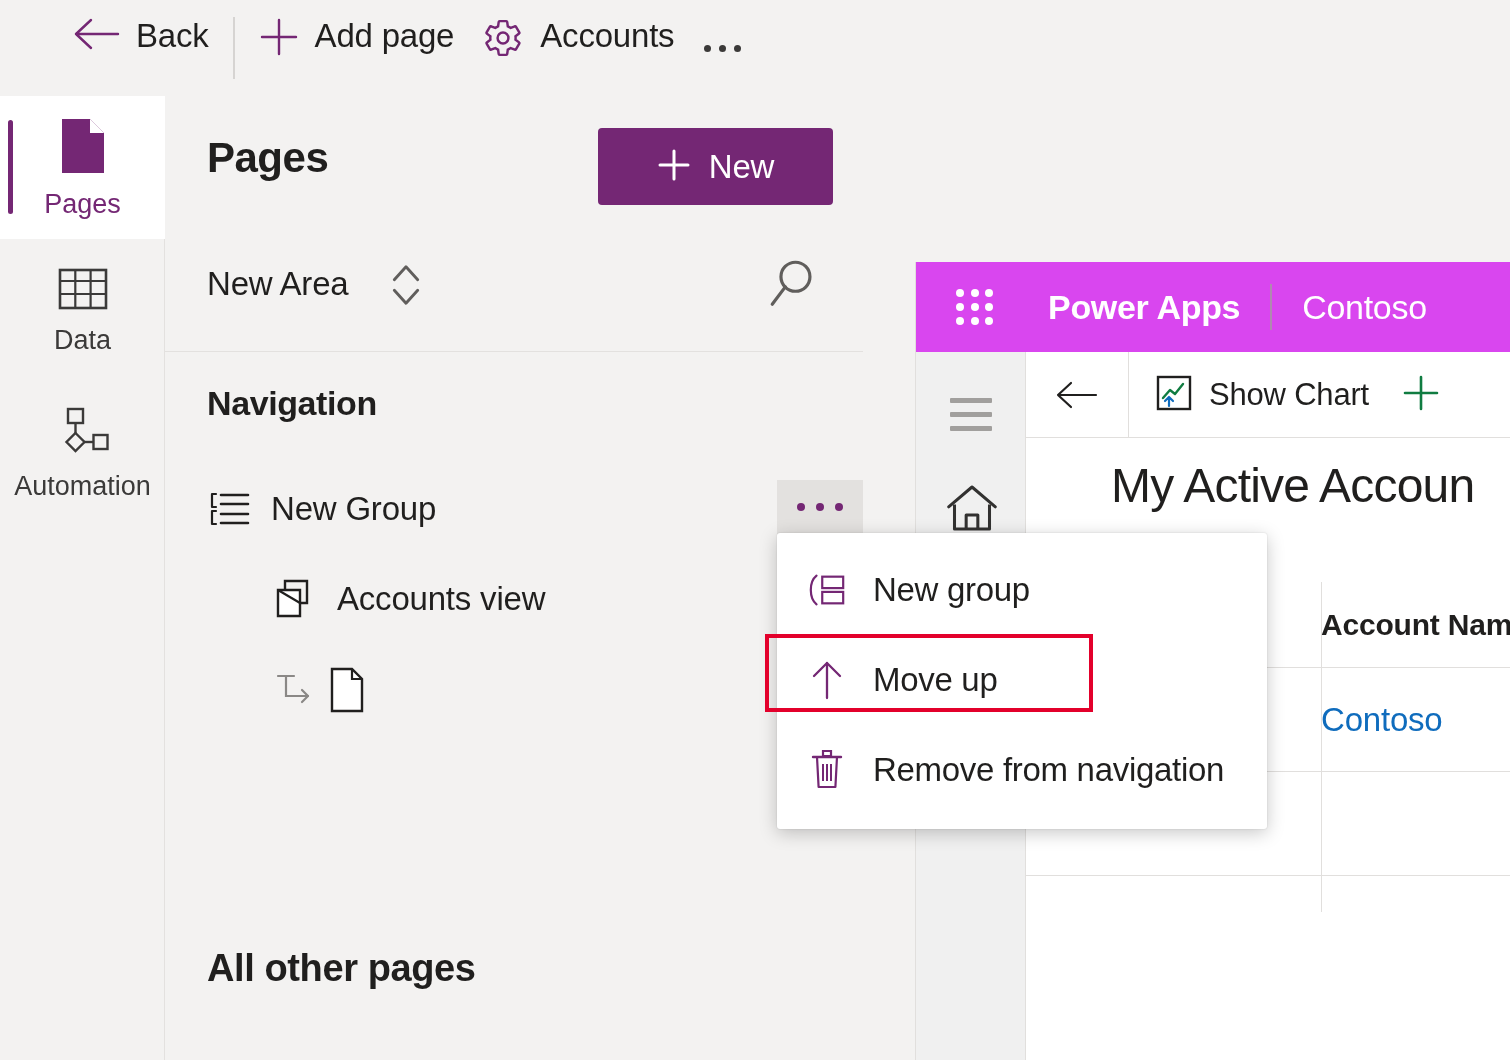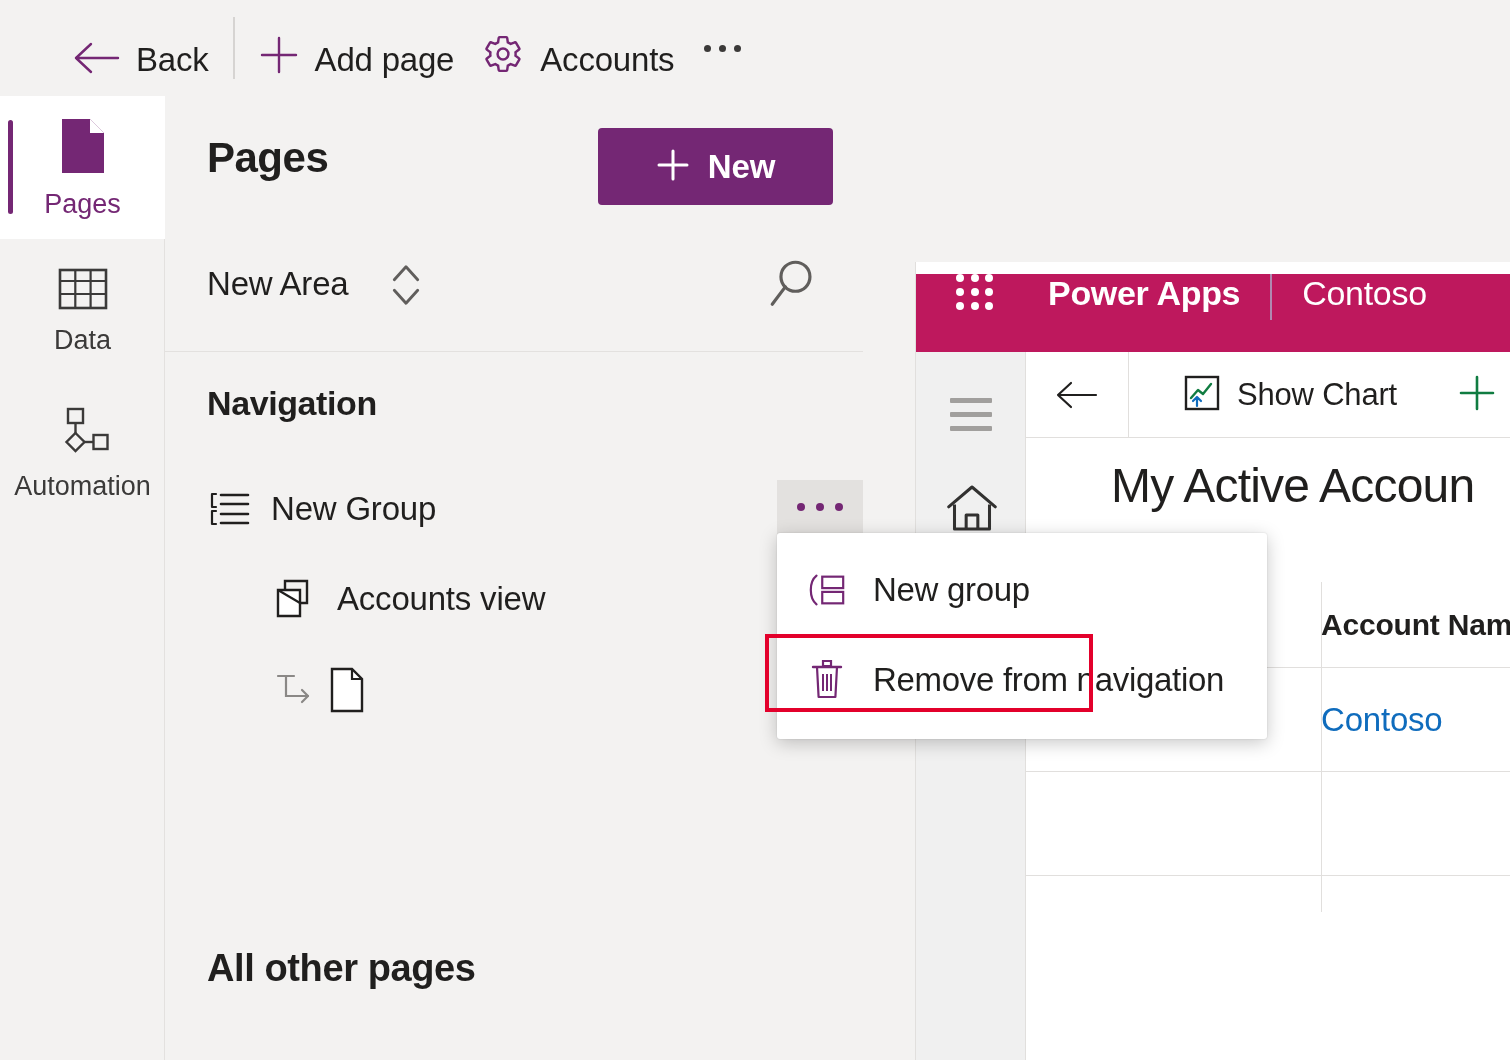--- a/index.html
+++ b/index.html
@@ -20,21 +20,21 @@
   #topbar {
     position: absolute;
     left: 0; top: 0;
     width: 1510px; height: 96px;
     background: #f3f2f1;
     display: flex;
     align-items: center;
   }
   .tb-btn {
     display: flex;
-    align-items: flex-end;
+    align-items: flex-start;
     gap: 16px;
     height: 62px;
     padding: 0 14px;
     cursor: pointer;
     background: transparent;
     border: none;
     font-family: "Liberation Sans", sans-serif;
   }
   .tb-label {
     font-size: 33px;
@@ -131,21 +131,21 @@
     color: #ffffff;
     display: flex;
     align-items: center;
     justify-content: center;
     gap: 18px;
     cursor: pointer;
     font-family: "Liberation Sans", sans-serif;
   }
   #new-button .lbl {
     font-size: 33px;
-    font-weight: bold;
+    font-weight: normal;
     letter-spacing: -0.2px;
   }
 
   #area-row {
     position: relative;
     height: 110px;
     border-bottom: 1px solid #e3e1df;
   }
   #area-name {
     position: absolute;
@@ -238,25 +238,25 @@
   }
   #pv-shell {
     position: absolute;
     left: 53px; top: 164px;
     width: 594px; height: 798px;
     background: #ffffff;
     box-shadow: -1px 0 0 #e1dfdd;
   }
   #pv-topbar {
     position: absolute;
-    left: 0; top: 12px;
+    left: 0; top: 0;
     width: 594px; height: 90px;
-    background: #be185d;
-    display: flex;
-    align-items: flex-start;
+    background: #d946ef;
+    display: flex;
+    align-items: center;
   }
   #waffle {
     width: 38px;
     margin-left: 40px;
     display: grid;
     grid-template-columns: repeat(3, 1fr);
     grid-gap: 6px;
     cursor: pointer;
   }
   #waffle i {
@@ -306,21 +306,20 @@
 
   #pv-cmdbar {
     position: absolute;
     left: 110px; top: 90px;
     width: 484px; height: 86px;
     background: #ffffff;
     border-bottom: 1px solid #e1dfdd;
     display: flex;
     align-items: stretch;
     box-sizing: border-box;
-    gap: 28px;
   }
   #pv-back-btn {
     width: 102px;
     display: flex; align-items: center; justify-content: center;
     border-right: 1px solid #e1dfdd;
     cursor: pointer;
   }
   #pv-showchart {
     display: flex; align-items: center; gap: 16px;
     padding: 0 22px 0 26px;
@@ -668,20 +667,28 @@
     <span class="ctx-ic">
       <svg width="42" height="38" viewBox="0 0 42 38" fill="none">
         <path d="M10 4C5 8 4 14 4 19s1 11 6 15" stroke="#742774" stroke-width="2.3" stroke-linecap="round" fill="none"></path>
         <rect x="16" y="5" width="22" height="12" stroke="#742774" stroke-width="2.3" fill="none"></rect>
         <rect x="16" y="21" width="22" height="12" stroke="#742774" stroke-width="2.3" fill="none"></rect>
       </svg>
     </span>
     <span class="ctx-label">New group</span>
   </div>
 
+  <div class="ctx-item">
+    <span class="ctx-ic">
+      <svg width="36" height="42" viewBox="0 0 36 42" fill="none">
+        <path d="M18 39V4M18 4L5 17M18 4l13 13" stroke="#742774" stroke-width="2.3" stroke-linecap="round" stroke-linejoin="round"></path>
+      </svg>
+    </span>
+    <span class="ctx-label">Move up</span>
+  </div>
 
 
   <div class="ctx-item">
     <span class="ctx-ic">
       <svg width="36" height="44" viewBox="0 0 36 44" fill="none">
         <path d="M14 3h8v5h-8z" stroke="#742774" stroke-width="2.2" fill="none"></path>
         <path d="M4 9h28" stroke="#742774" stroke-width="2.4" stroke-linecap="round"></path>
         <path d="M8 9l1.6 30h16.8L28 9" stroke="#742774" stroke-width="2.2" fill="none" stroke-linejoin="round"></path>
         <path d="M14 16v17M18 16v17M22 16v17" stroke="#742774" stroke-width="2"></path>
       </svg>

